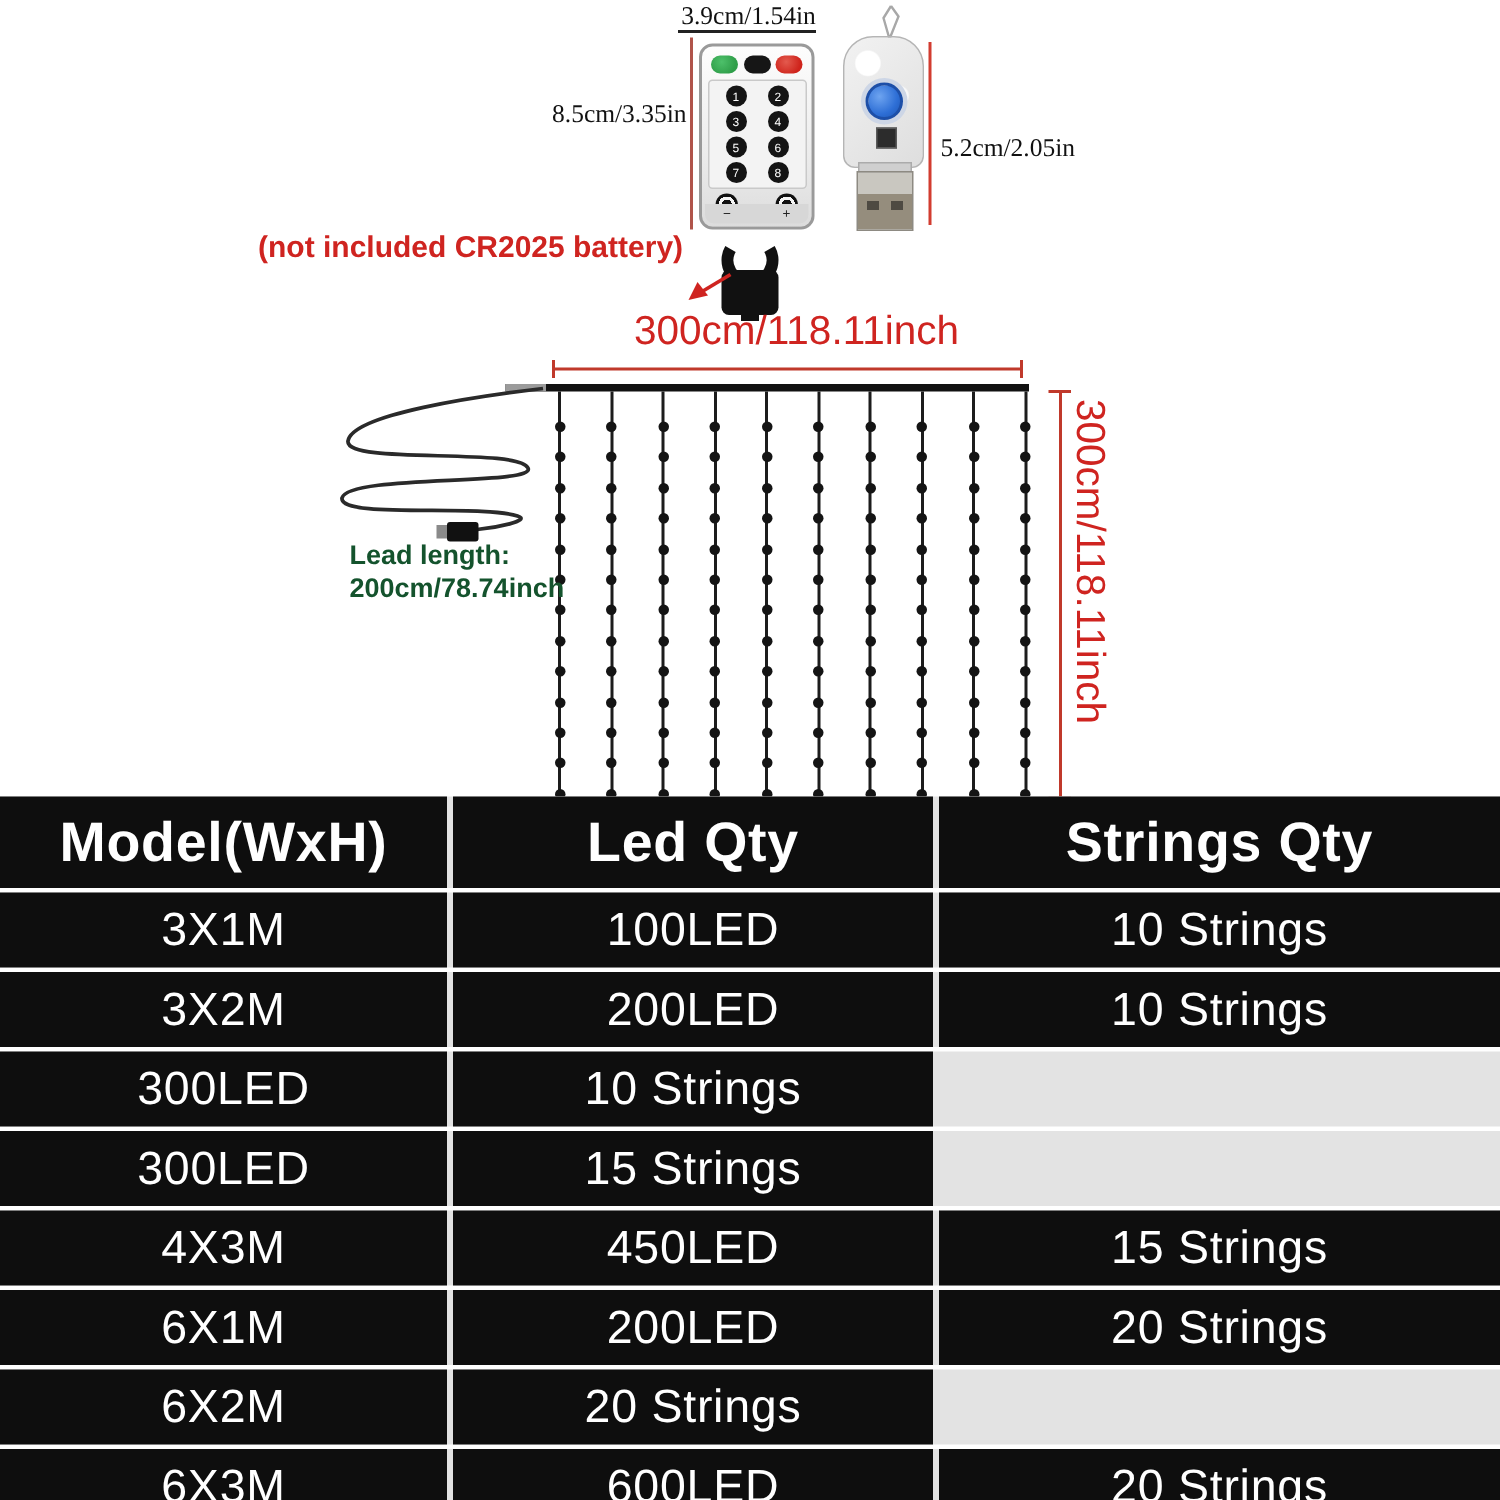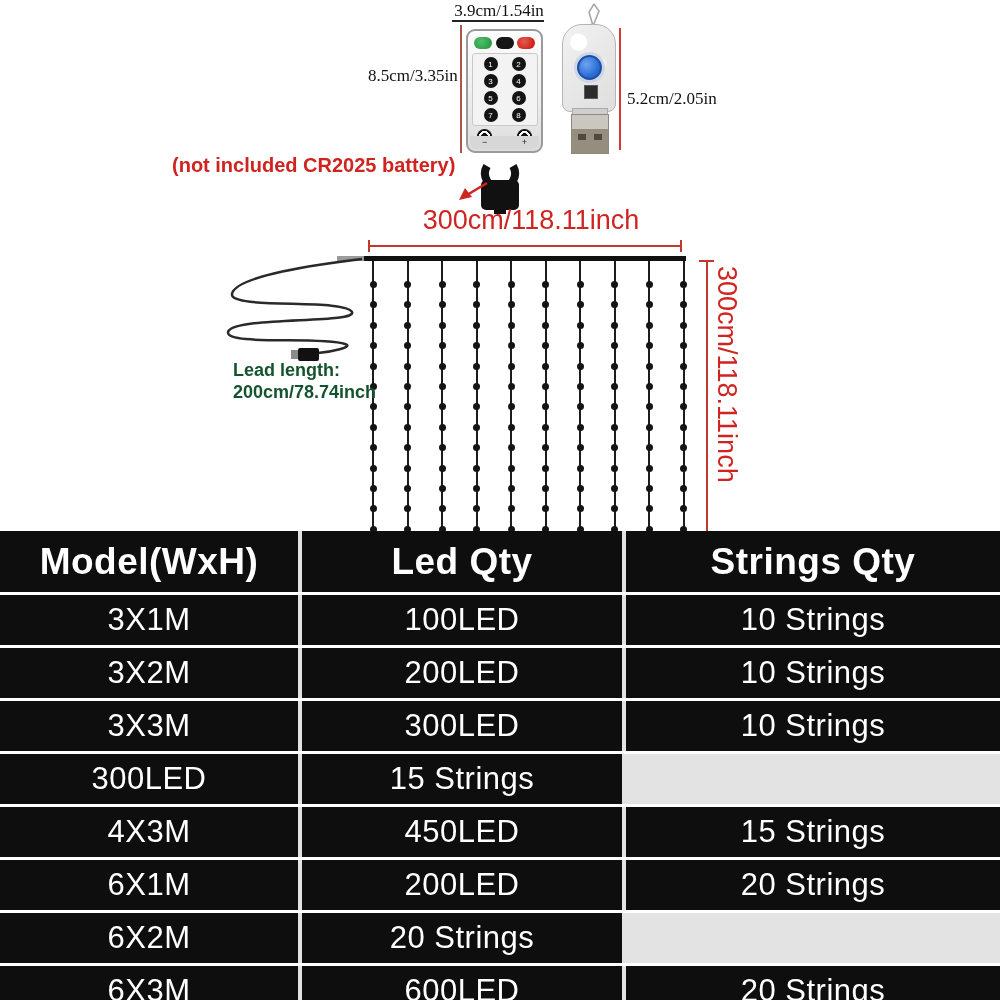--- a/index.html
+++ b/index.html
@@ -321,21 +321,20 @@
         <div class="t-cell">3X1M</div>
         <div class="t-cell">100LED</div>
         <div class="t-cell">10 Strings</div>
       </div>
       <div class="t-row">
         <div class="t-cell">3X2M</div>
         <div class="t-cell">200LED</div>
         <div class="t-cell">10 Strings</div>
       </div>
       <div class="t-row">
-        <div class="t-cell">3X3M</div>
         <div class="t-cell">300LED</div>
         <div class="t-cell">10 Strings</div>
       </div>
       <div class="t-row">
         <div class="t-cell">300LED</div>
         <div class="t-cell">15 Strings</div>
       </div>
       <div class="t-row">
         <div class="t-cell">4X3M</div>
         <div class="t-cell">450LED</div>

